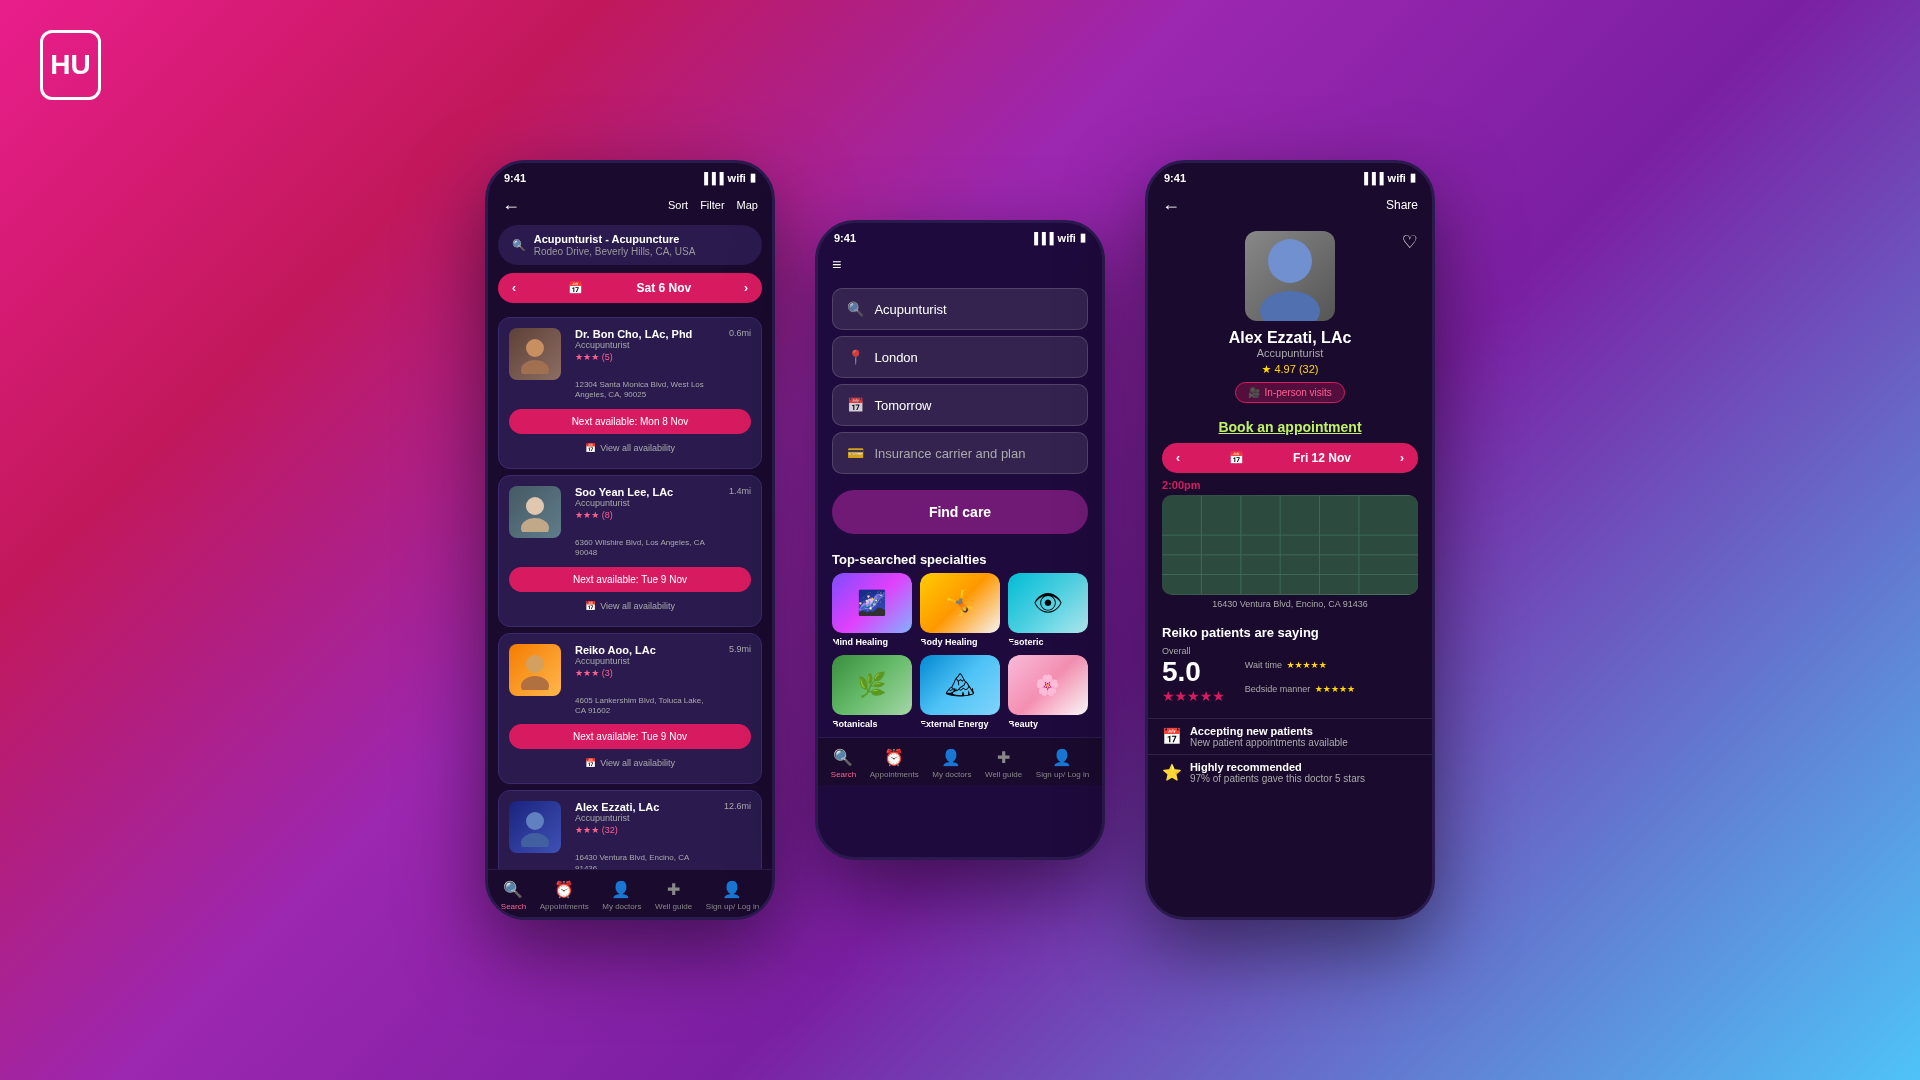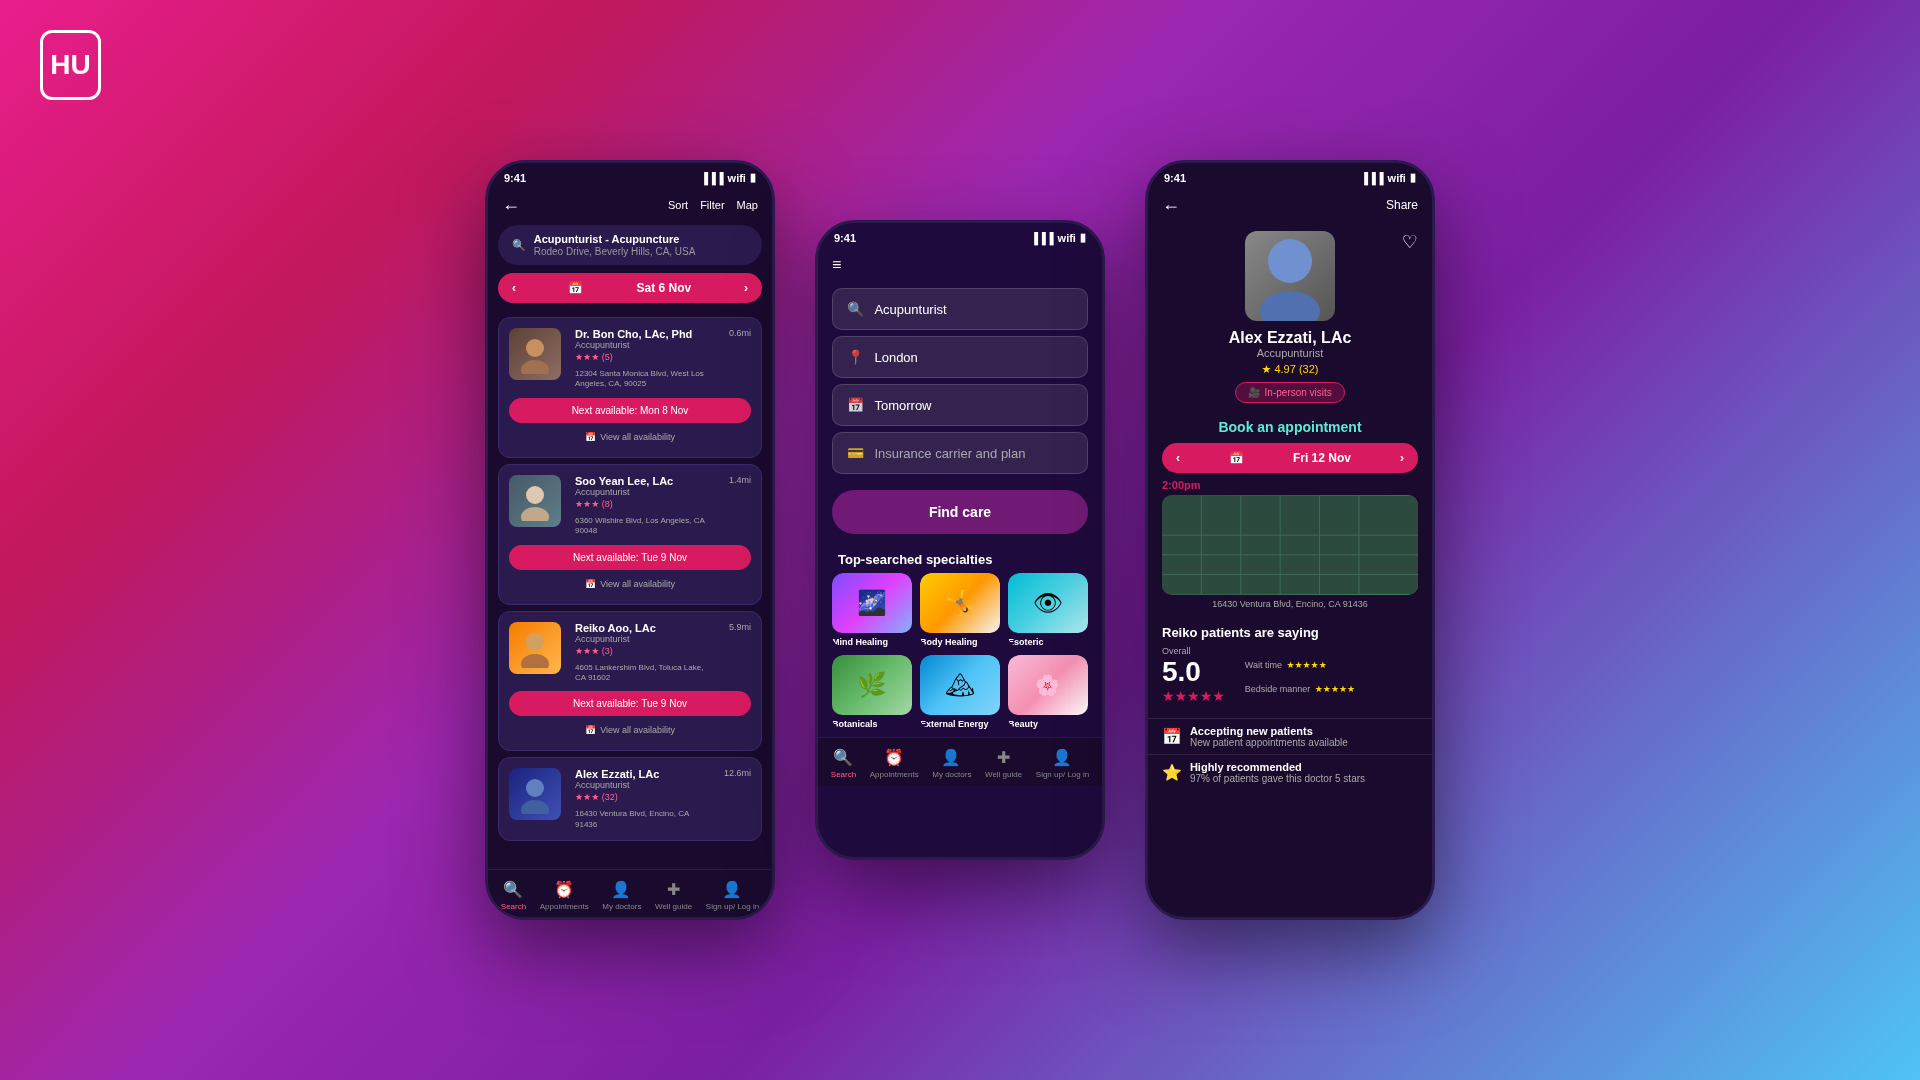--- a/index.html
+++ b/index.html
@@ -177,21 +177,21 @@
 
     .doctor-rating {
       color: #ff6090;
       font-size: 9px;
       margin-top: 2px;
     }
 
     .doctor-address {
       color: #aaa;
       font-size: 8px;
-      margin-top: 7px;
+      margin-top: 18px;
       line-height: 1.3;
     }
 
     .doctor-dist {
       color: #aaa;
       font-size: 9px;
     }
 
     .btn-available {
       width: 100%;
@@ -292,21 +292,21 @@
       border: none;
       border-radius: 25px;
       color: white;
       font-size: 14px;
       font-weight: 700;
       cursor: pointer;
       text-align: center;
     }
 
     .specialties-title {
-      padding: 8px 20px 6px;
+      padding: 8px 14px 6px;
       color: white;
       font-size: 13px;
       font-weight: 700;
     }
 
     .specialties-grid {
       display: grid;
       grid-template-columns: 1fr 1fr 1fr;
       gap: 8px;
       padding: 0 14px;
@@ -387,25 +387,26 @@
       display: flex;
       align-items: center;
       gap: 4px;
     }
 
     .book-section {
       padding: 8px 14px;
     }
 
     .book-title {
-      color: #5eead4;
+      color: #bef264;
       font-size: 14px;
       font-weight: 700;
       margin-bottom: 8px;
       text-align: center;
+      text-decoration: underline;
     }
 
     .date-nav-right {
       background: #d81b60;
       border-radius: 20px;
       padding: 8px 14px;
       display: flex;
       align-items: center;
       justify-content: space-between;
       color: white;

